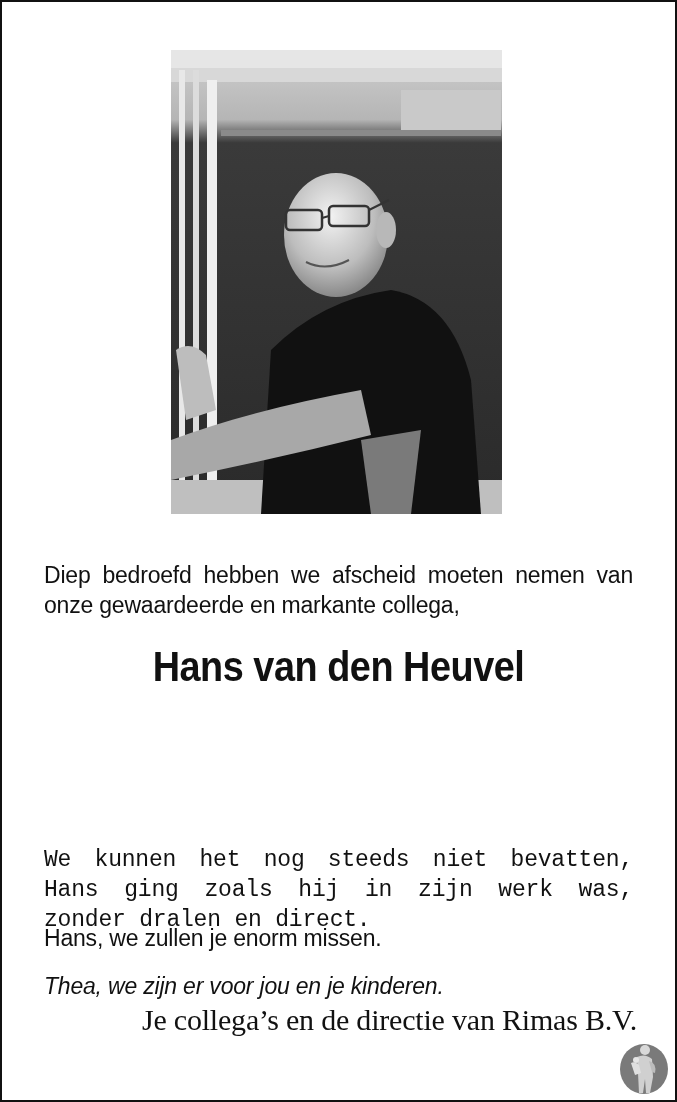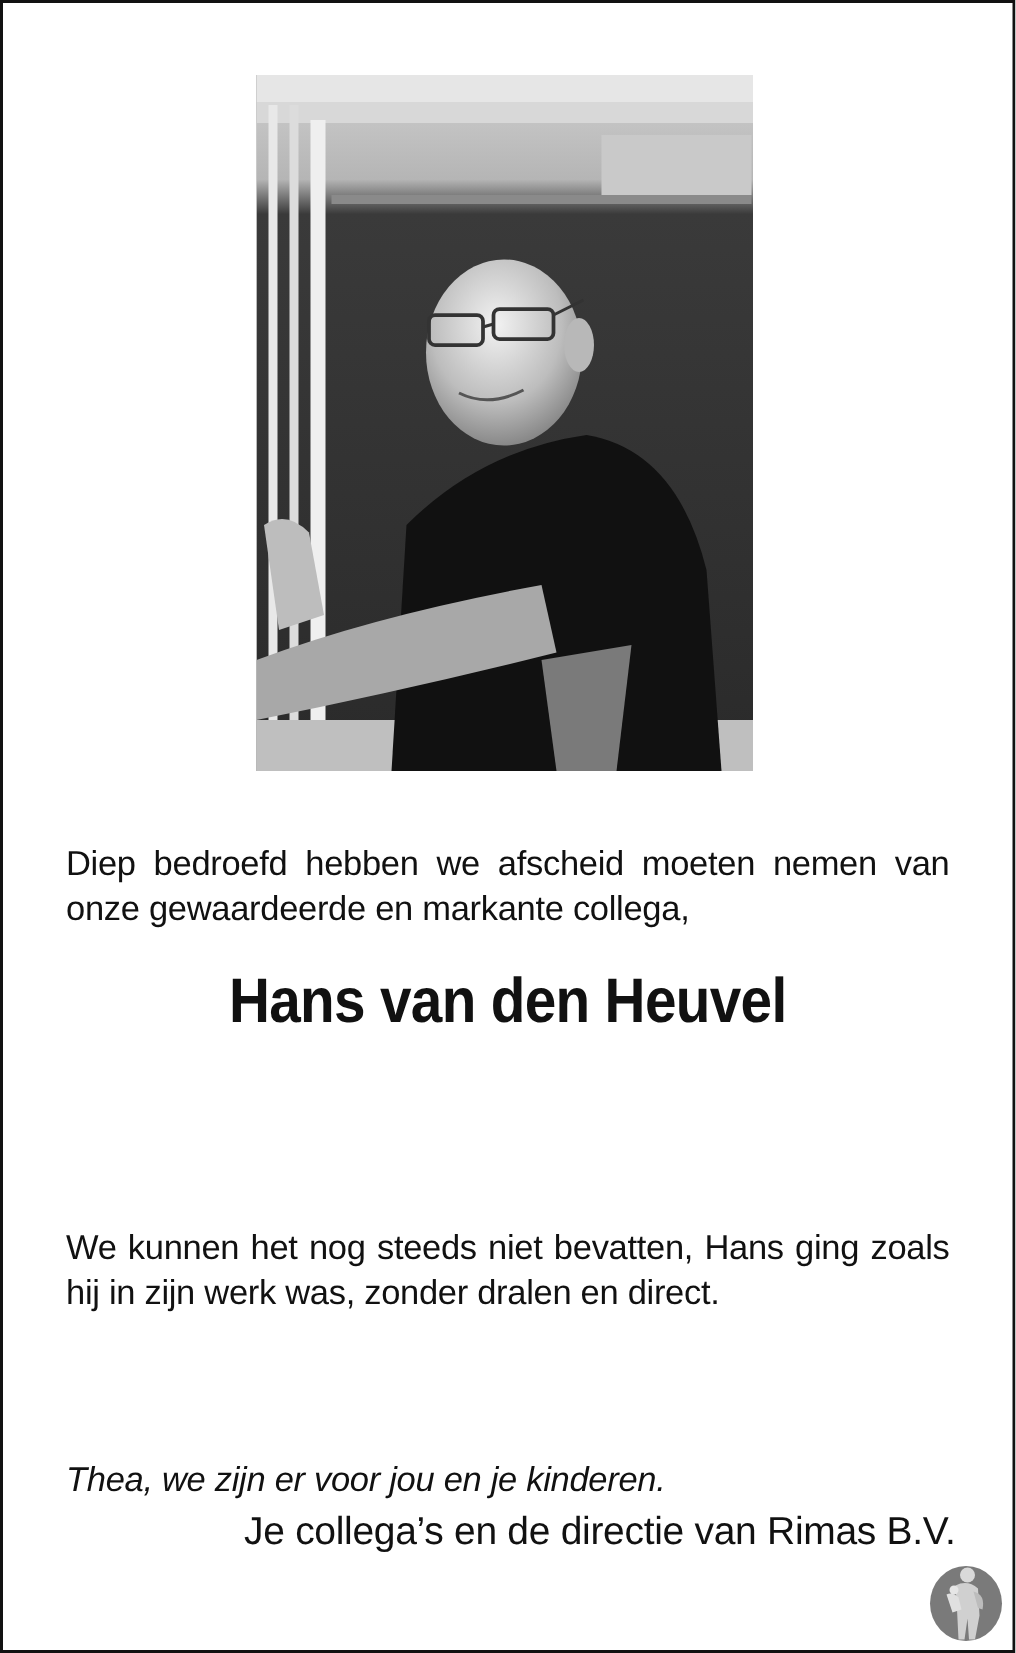--- a/index.html
+++ b/index.html
@@ -35,28 +35,29 @@
       left: 0; right: 0; top: 640px;
       text-align: center;
       font-family: "Liberation Sans", sans-serif;
       font-weight: bold;
       font-size: 42px;
       letter-spacing: -0.5px;
       transform: scaleX(0.9);
       line-height: 50px;
     }
     .p1 { top: 705px; }
-    .p2 { top: 814px; }
+    .p2 { top: 843px; font-family: Liberation Mono, monospace; }
     .p3 { top: 921px; }
     .p4 { top: 969px; font-style: italic; }
     .sig {
       position: absolute;
       right: 38px; top: 1003px;
-      font-size: 26px; line-height: 30px;
+      font-size: 30px; line-height: 30px;
       letter-spacing: -0.2px;
+      font-family: Liberation Serif, serif;
     }
     .logo {
       position: absolute;
       left: 617px; top: 1041px;
       width: 50px; height: 52px;
     }
     .logo svg { width: 100%; height: 100%; display: block; }
   </style>
 </head>
 <body>
@@ -105,20 +106,21 @@
 
       <path d="M135 212 Q155 222 178 210" fill="none" stroke="#555" stroke-width="2"></path>
     </svg>
   </div>
 
   <div class="text justify intro">Diep bedroefd hebben we afscheid moeten nemen van onze gewaardeerde en markante collega,</div>
 
   <div class="name">Hans van den Heuvel</div>
 
   <div class="text justify p2">We kunnen het nog steeds niet bevatten, Hans ging zoals hij in zijn werk was, zonder dralen en direct.</div>
+  <div class="text p3">Hans, we zullen je enorm missen.</div>
   <div class="text p4">Thea, we zijn er voor jou en je kinderen.</div>
 
   <div class="sig">Je collega’s en de directie van Rimas B.V.</div>
 
   <div class="logo">
     <svg viewBox="0 0 50 52">
       <ellipse cx="25" cy="26" rx="24" ry="25" fill="#7a7a7a"></ellipse>
       <circle cx="26" cy="7" r="5" fill="#d9d9d9"></circle>
       <path d="M18 14 Q26 10 33 16 L34 34 L31 50 L27 50 L26 36 L24 50 L20 50 L19 30 Z" fill="#d0d0d0"></path>
       <path d="M12 20 Q16 18 20 22 L22 30 L16 32 Z" fill="#e0e0e0"></path>

